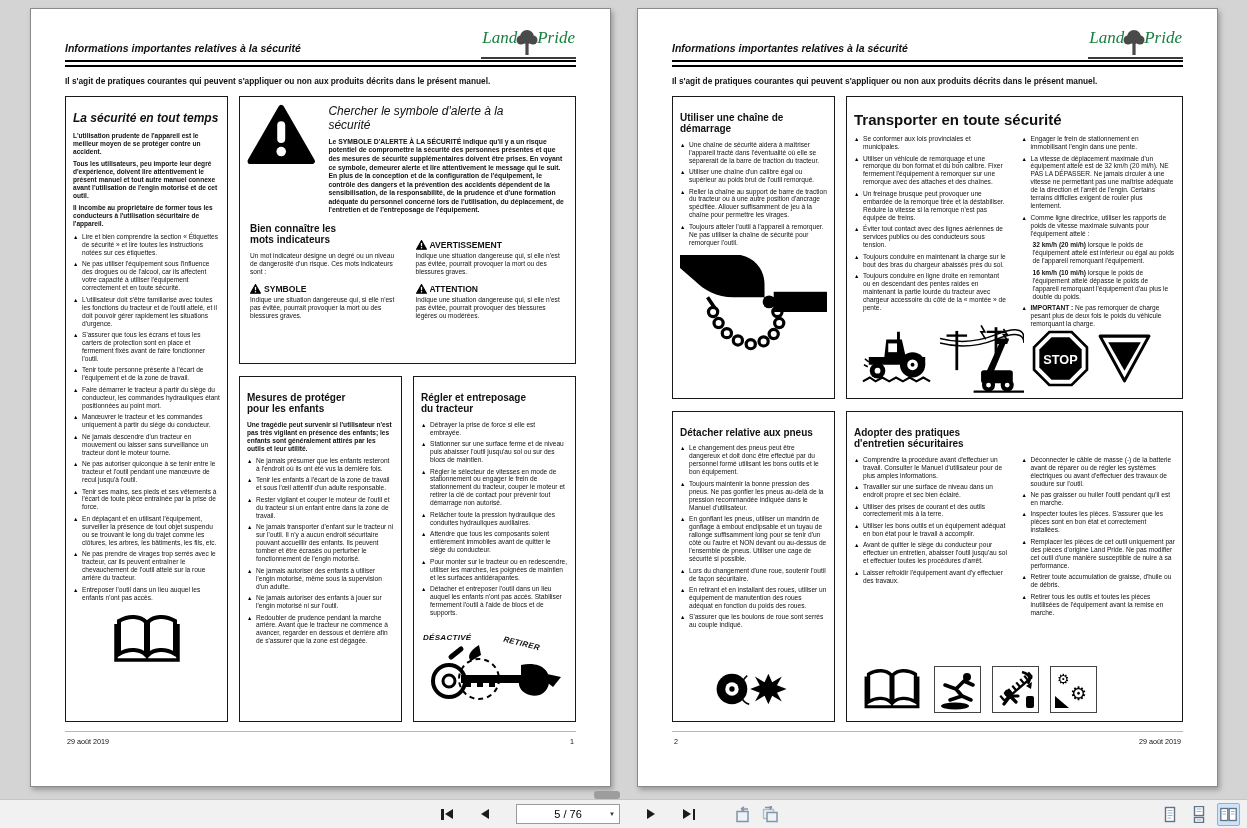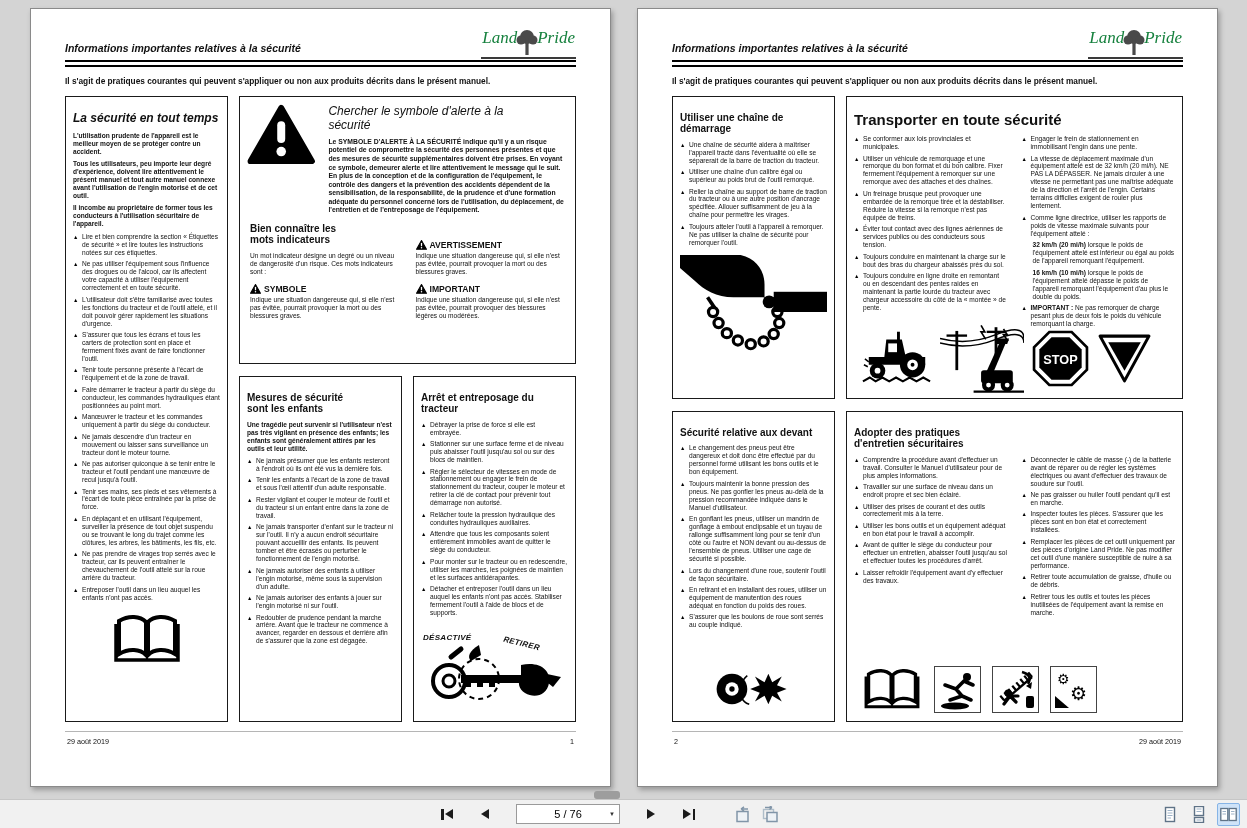--- a/index.html
+++ b/index.html
@@ -207,29 +207,29 @@
               </svg>
             <span>AVERTISSEMENT</span>
           </div>
           <div class="small">Indique une situation dangereuse qui, si elle n'est pas évitée, pourrait provoquer la mort ou des blessures graves.</div>
           <div class="sig-label">
             <svg width="11" height="10" viewBox="0 0 60 54">
                 <path d="M30 3 L57 50 L3 50 Z" fill="#000" stroke="#000" stroke-width="6" stroke-linejoin="round"></path>
                 <rect x="26.5" y="15" width="7" height="19" rx="3.5" fill="#fff"></rect>
                 <circle cx="30" cy="41.5" r="4.2" fill="#fff"></circle>
               </svg>
-            <span>IMPORTANT</span>
+            <span>ATTENTION</span>
           </div>
           <div class="small">Indique une situation dangereuse qui, si elle n'est pas évitée, pourrait provoquer des blessures légères ou modérées.</div>
         </div>
       </div>
     </div>
 
     <div class="box">
-      <div class="btitle" style="max-width:120px">Mesures de sécurité sont les enfants</div>
+      <div class="btitle" style="max-width:120px">Mesures de protéger pour les enfants</div>
       <p class="small leadp">Une tragédie peut survenir si l'utilisateur n'est pas très vigilant en présence des enfants; les enfants sont généralement attirés par les outils et leur utilité.</p>
       <div class="small">
           <div class="bullet">
           <span class="tri"></span>
           <span class="btxt"><b></b><span>Ne jamais présumer que les enfants resteront à l'endroit où ils ont été vus la dernière fois.</span></span>
         </div>
           <div class="bullet">
           <span class="tri"></span>
           <span class="btxt"><b></b><span>Tenir les enfants à l'écart de la zone de travail et sous l'œil attentif d'un adulte responsable.</span></span>
         </div>
@@ -250,21 +250,21 @@
           <span class="btxt"><b></b><span>Ne jamais autoriser des enfants à jouer sur l'engin motorisé ni sur l'outil.</span></span>
         </div>
           <div class="bullet">
           <span class="tri"></span>
           <span class="btxt"><b></b><span>Redoubler de prudence pendant la marche arrière. Avant que le tracteur ne commence à avancer, regarder en dessous et derrière afin de s'assurer que la zone est dégagée.</span></span>
         </div>
         </div>
     </div>
 
     <div class="box">
-      <div class="btitle" style="max-width:120px">Arrêt et entreposage du tracteur</div>
+      <div class="btitle" style="max-width:120px">Régler et entreposage du tracteur</div>
       <div class="small">
           <div class="bullet">
           <span class="tri"></span>
           <span class="btxt"><b></b><span>Débrayer la prise de force si elle est embrayée.</span></span>
         </div>
           <div class="bullet">
           <span class="tri"></span>
           <span class="btxt"><b></b><span>Stationner sur une surface ferme et de niveau puis abaisser l'outil jusqu'au sol ou sur des blocs de maintien.</span></span>
         </div>
           <div class="bullet">
@@ -466,21 +466,21 @@
           <text x="28" y="33" text-anchor="middle" fill="#fff" font-family="Liberation Sans, sans-serif" font-weight="bold" font-size="12.5">STOP</text>
         </svg>
         <svg width="57" height="53" viewBox="0 0 56 52">
           <polygon points="4,4 52,4 28,48" fill="#fff" stroke="#000" stroke-width="3" stroke-linejoin="round"></polygon>
           <polygon points="12,10 44,10 28,38" fill="#000"></polygon>
         </svg>
       </div>
     </div>
 
     <div class="box">
-      <div class="btitle">Sécurité relative aux devant</div>
+      <div class="btitle">Détacher relative aux pneus</div>
       <div class="small">
           <div class="bullet">
           <span class="tri"></span>
           <span class="btxt"><b></b><span>Le changement des pneus peut être dangereux et doit donc être effectué par du personnel formé utilisant les bons outils et le bon équipement.</span></span>
         </div>
           <div class="bullet">
           <span class="tri"></span>
           <span class="btxt"><b></b><span>Toujours maintenir la bonne pression des pneus. Ne pas gonfler les pneus au-delà de la pression recommandée indiquée dans le Manuel d'utilisateur.</span></span>
         </div>
           <div class="bullet">

